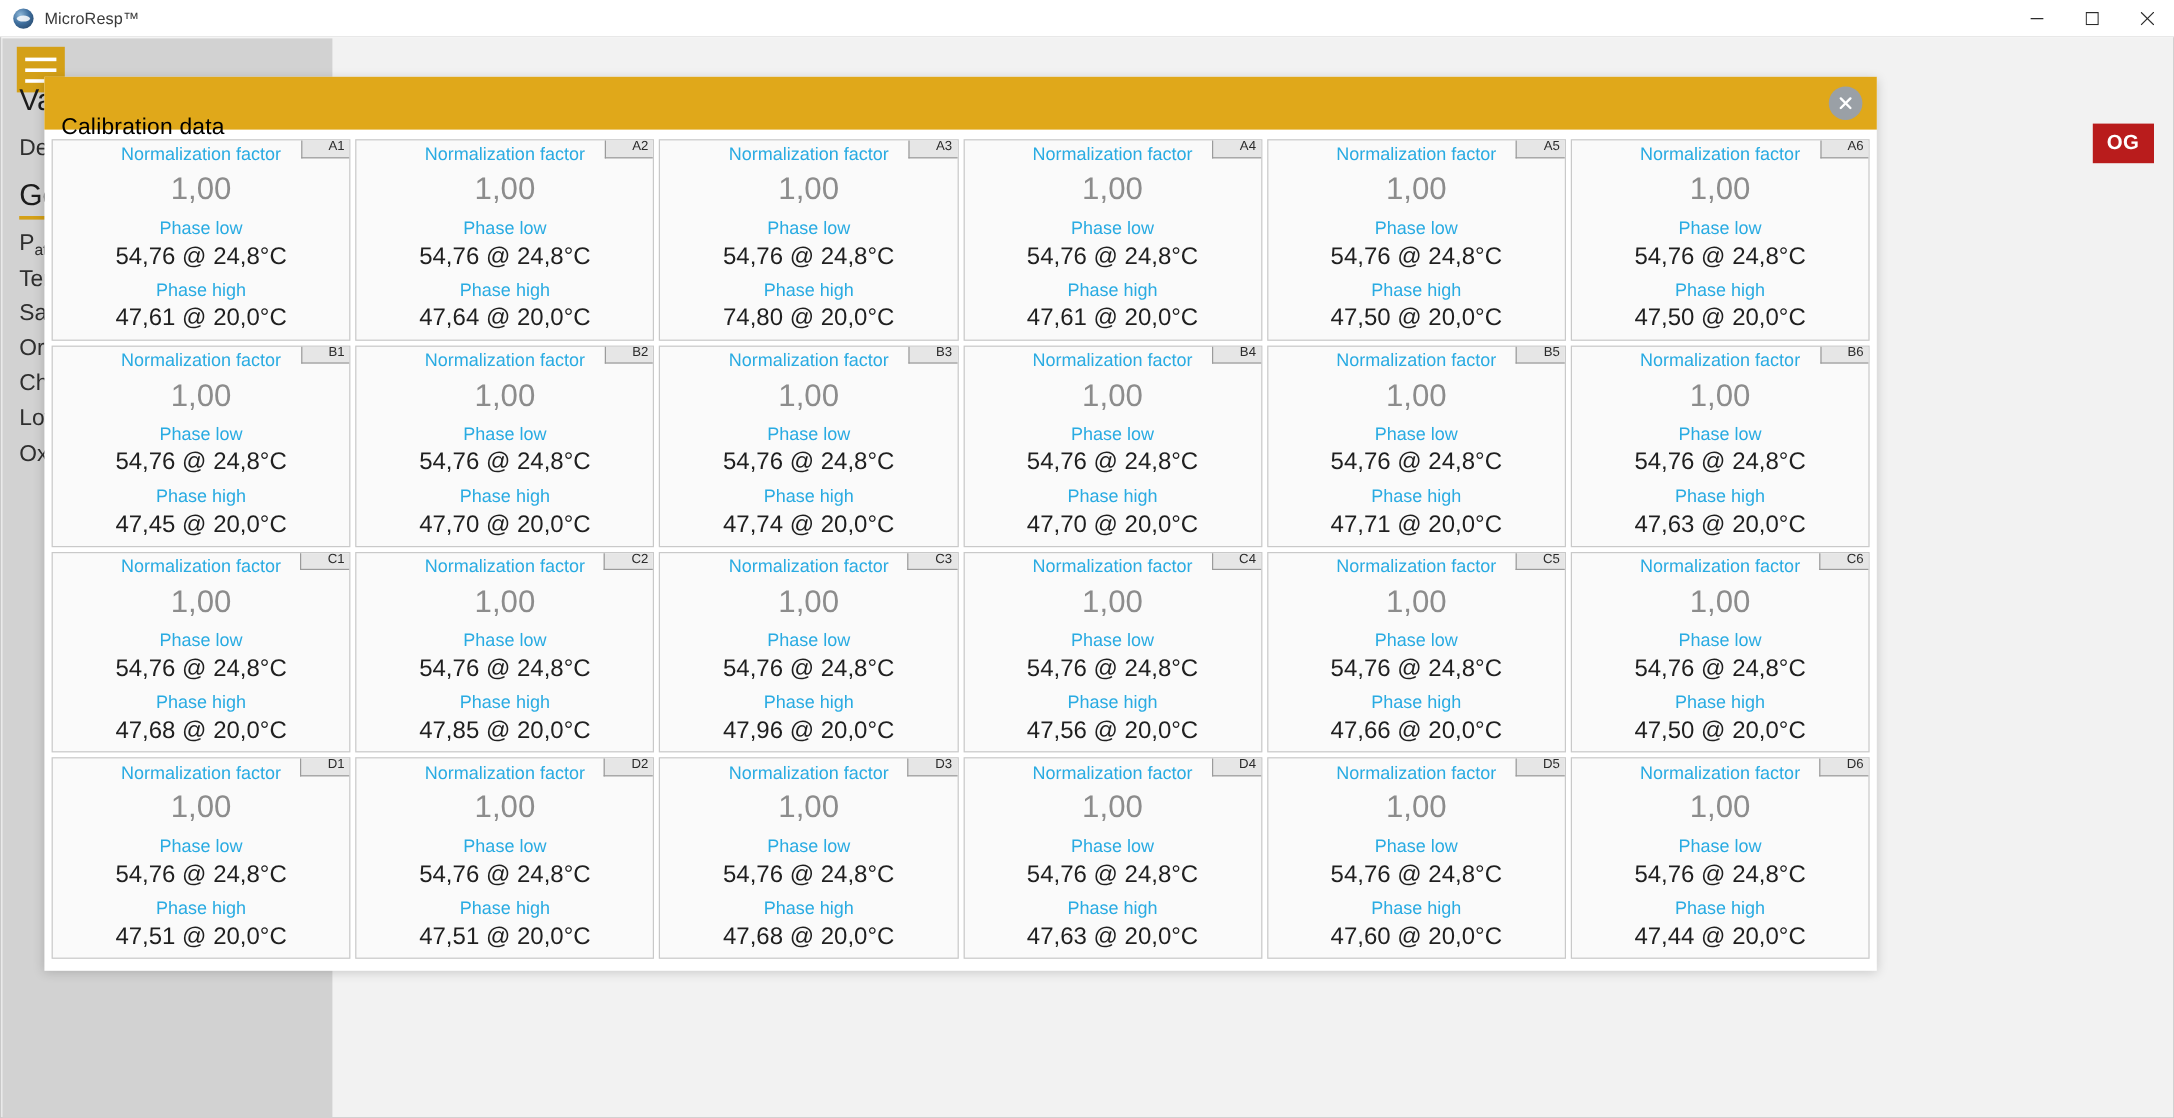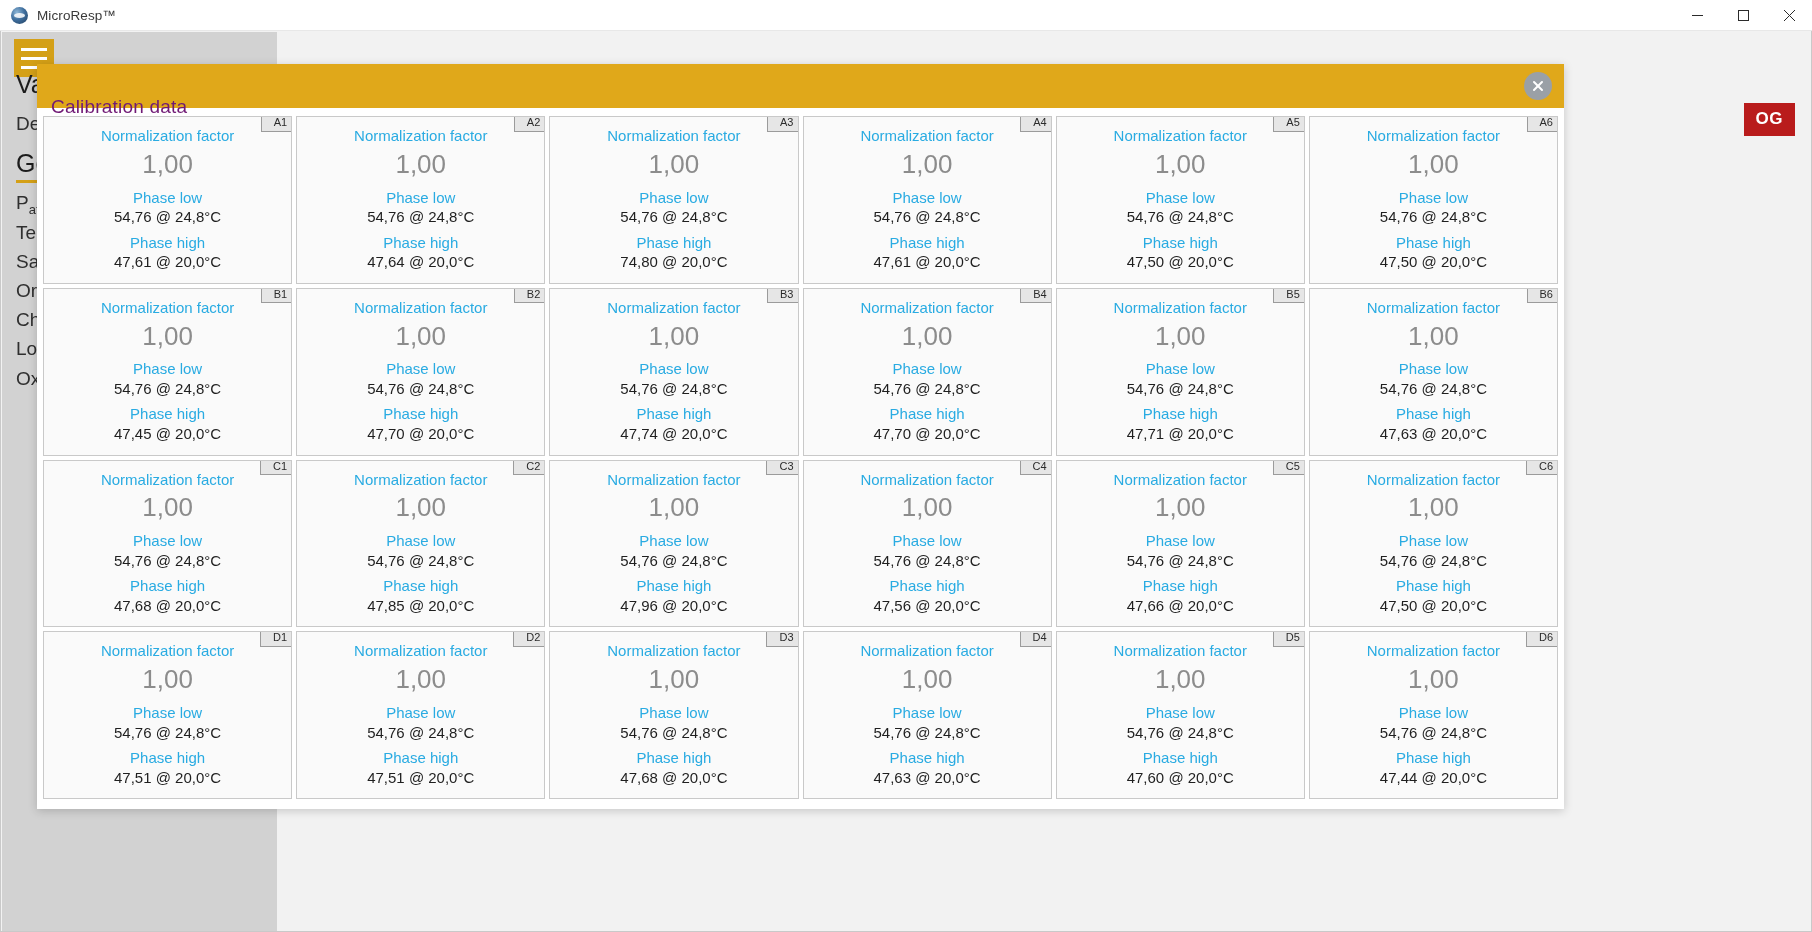--- a/index.html
+++ b/index.html
@@ -114,21 +114,21 @@
     box-shadow: 0 2px 9px rgba(0,0,0,.18);
   }
   .modal-header {
     position: relative;
     height: 44px;
     background: #e0a81a;
     display: flex; align-items: center;
   }
   .modal-title {
     margin-left: 14px;
-    font-size: 19px; color: #701a75; letter-spacing: .2px; margin-top: 41px;
+    font-size: 19px; color: #000000; letter-spacing: .2px; margin-top: 41px;
   }
   .modal-close {
     position: absolute; right: 12px; top: 50%;
     transform: translateY(-50%);
     width: 28px; height: 28px;
     border-radius: 50%;
     background: #9aa0a6;
     color: #ffffff;
     display: flex; align-items: center; justify-content: center;
     cursor: pointer;
@@ -154,40 +154,40 @@
     display: flex; flex-direction: column;
     align-items: center; justify-content: center;
     overflow: hidden;
   }
   .card-id {
     position: absolute; top: -1px; right: -1px;
     background: #e6e6e6;
     border: 1px solid #9b9b9b;
     border-top: none; border-right: none;
     font-size: 11px; color: #2b2b2b;
-    padding: 1px 5px 2px 12px;
+    padding: 1px 5px 2px 22px;
     line-height: 1.05;
   }
   .lbl {
     color: #29abe2;
     font-size: 15px;
     line-height: 1.25;
     text-align: center;
   }
   .big-val {
     color: #8c8c8c;
     font-size: 26px;
     line-height: 1.3;
     margin-top: 2px;
     margin-bottom: 7px;
     text-align: center;
   }
   .val {
     color: #1f1f1f;
-    font-size: 15px;
+    font-size: 20px;
     line-height: 1.35;
     margin-bottom: 6px;
     text-align: center;
   }
   .val.last { margin-bottom: 0; }
 </style>
 </head>
 <body>
 
 <div id="app">

